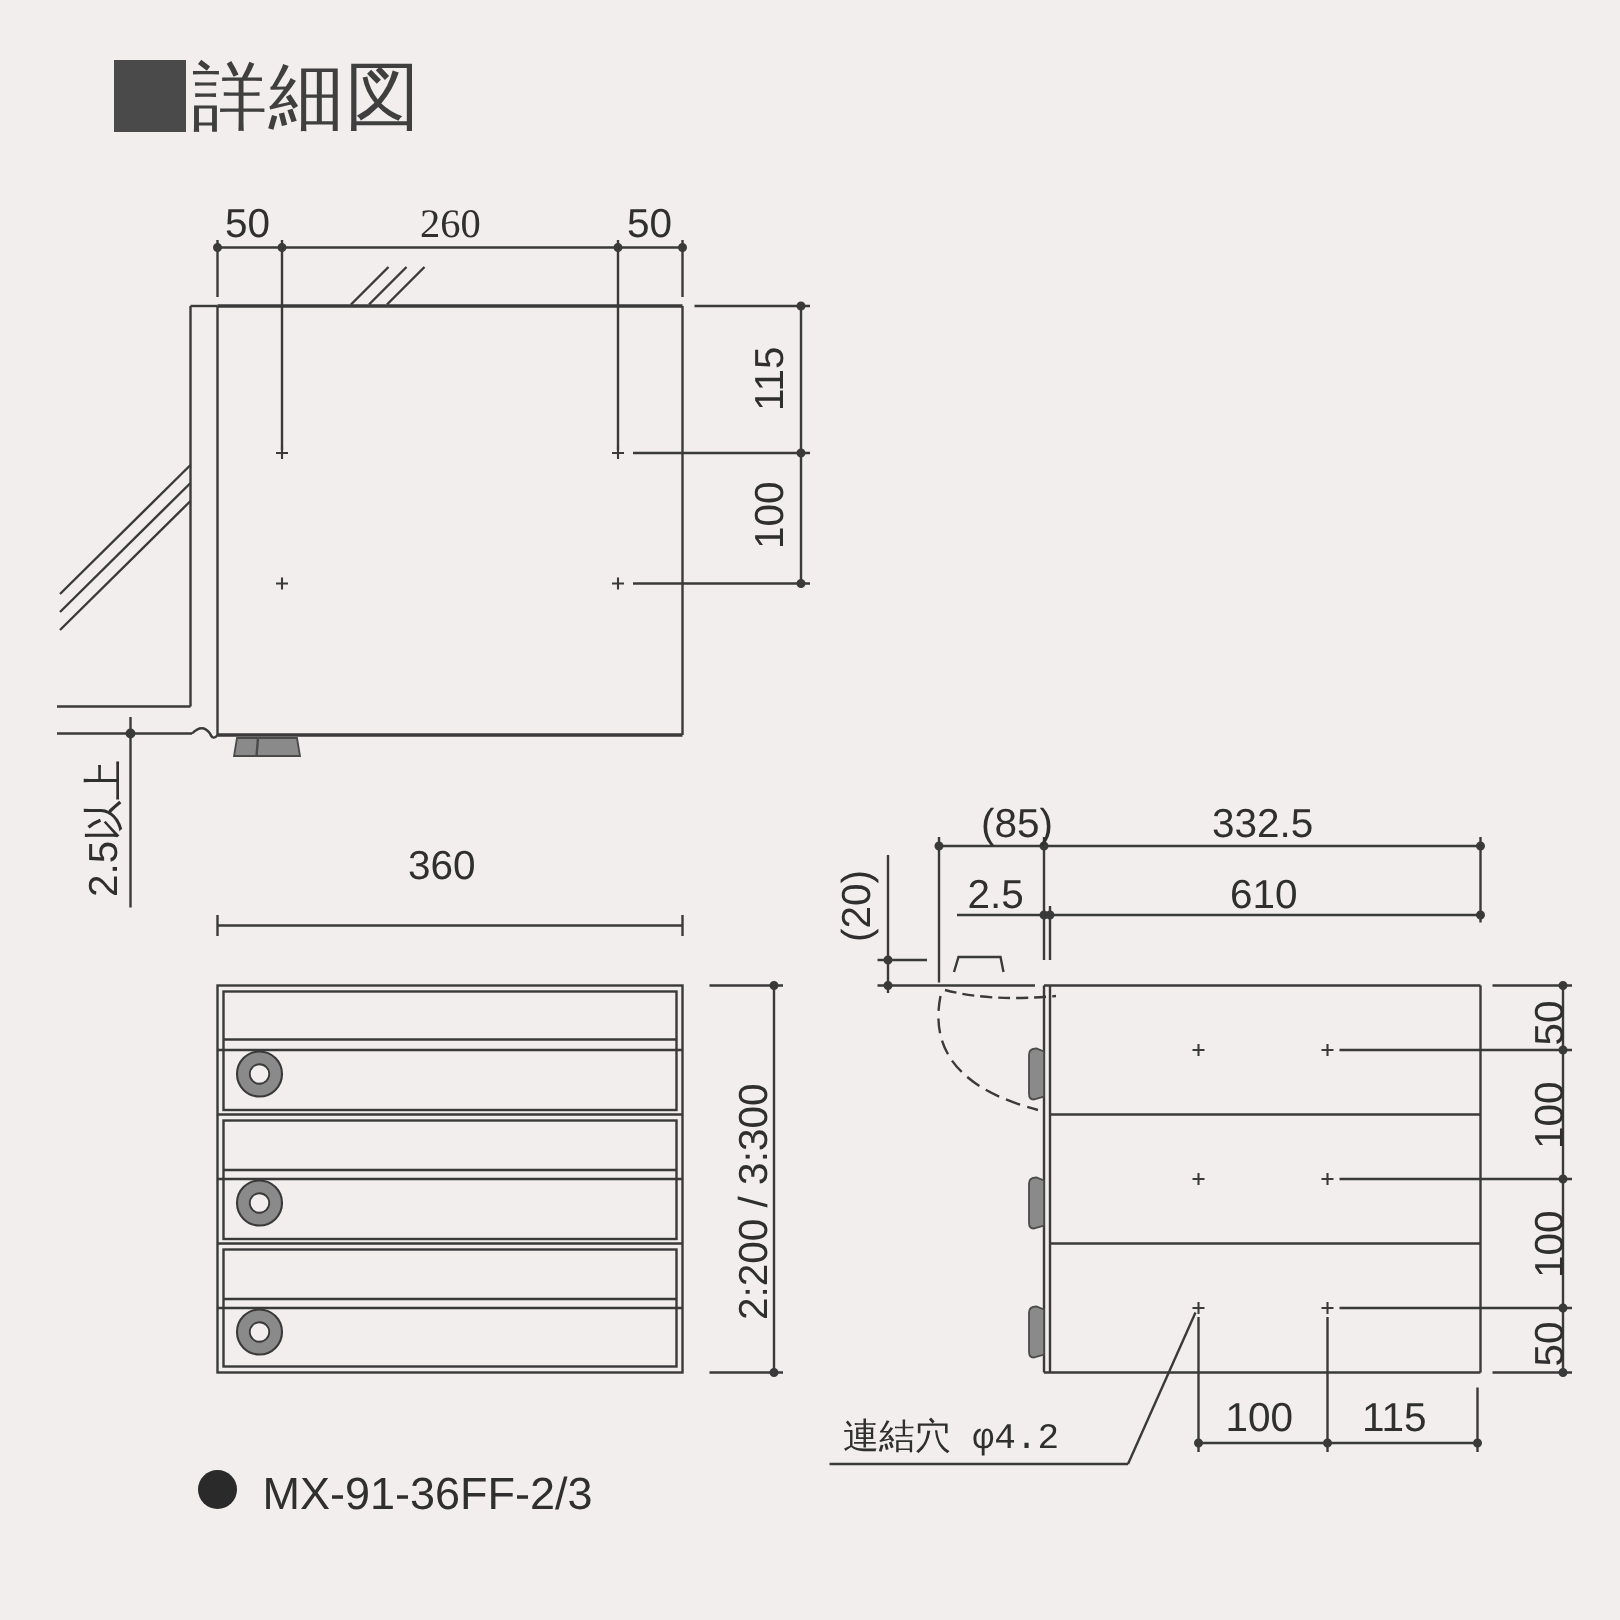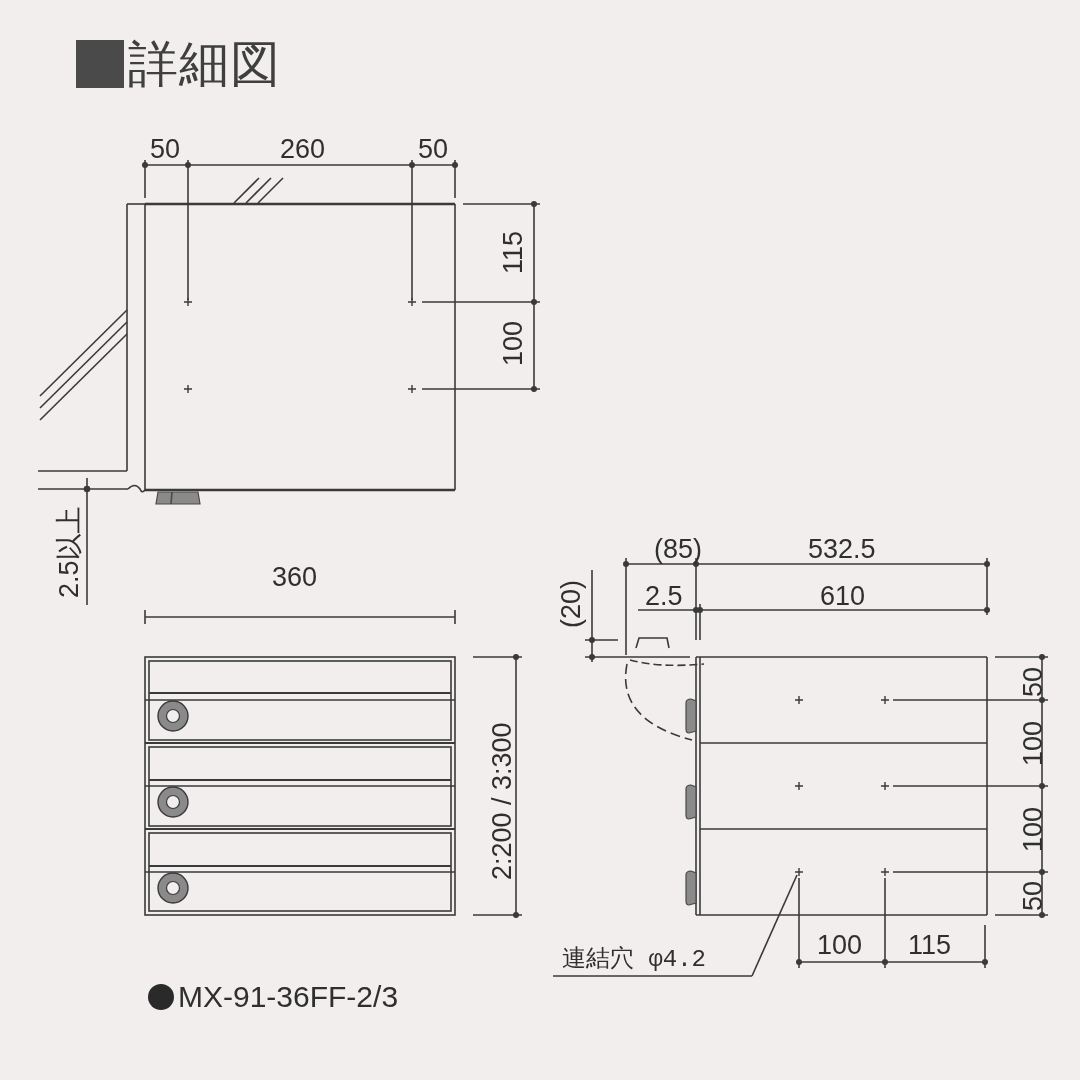--- a/index.html
+++ b/index.html
@@ -16,22 +16,22 @@
     display: flex; align-items: center; gap: 4px;
   }
   .title-square {
     width: 48px; height: 48px; background: #4a4a4a; display: inline-block;
   }
   .title-text { font-size: 50px; color: #3f3f3f; font-family: "DejaVu Sans", sans-serif; letter-spacing: 1px; line-height: 56px; }
   .label { position: absolute; font-size: 27px; color: #2f2f2f; white-space: nowrap; line-height: 1; }
   .vlabel { position: absolute; font-size: 27px; color: #2f2f2f; white-space: nowrap; line-height: 1;
     transform-origin: left top; transform: rotate(-90deg); }
   .model {
-    position: absolute; left: 148px; top: 980px; font-size: 30px; color: #2f2f2f;
-    display: flex; align-items: center; gap: 4px;
+    position: absolute; left: 132px; top: 980px; font-size: 30px; color: #2f2f2f;
+    display: flex; gap: 17px;
   }
   .bullet { width: 26px; height: 26px; border-radius: 50%; background: #2a2a2a; display: inline-block; }
 </style>
 </head>
 <body>
 
 <div class="stage">
 
   <div class="title">
     <span class="title-square"></span>
@@ -196,31 +196,31 @@
       </g>
       <g fill="#8a8a8a" stroke="#4a4a4a" stroke-width="1.2">
         <path d="M686 703 q0 -4 5 -4 l5 2 v30 l-7 2 q-3 0 -3 -4 z"></path>
         <path d="M686 789 q0 -4 5 -4 l5 2 v30 l-7 2 q-3 0 -3 -4 z"></path>
         <path d="M686 875 q0 -4 5 -4 l5 2 v30 l-7 2 q-3 0 -3 -4 z"></path>
       </g>
     </g>
   </svg>
 
   <span class="label" style="left:150px;top:136px;">50</span>
-  <span class="label" style="left:280px;top:136px;">260</span>
+  <span class="label" style="left:280px;top:136px;font-family:Liberation Serif, serif;">260</span>
   <span class="label" style="left:418px;top:136px;">50</span>
   <span class="vlabel" style="left:500px;top:274px;">115</span>
   <span class="vlabel" style="left:500px;top:366px;">100</span>
   <span class="vlabel" style="left:56px;top:598px;">2.5以上</span>
 
   <span class="label" style="left:272px;top:564px;">360</span>
   <span class="vlabel" style="left:489px;top:880px;">2:200 / 3:300</span>
 
   <span class="label" style="left:634px;top:536px;margin-left:20px;">(85)</span>
-  <span class="label" style="left:808px;top:536px;">532.5</span>
+  <span class="label" style="left:808px;top:536px;">332.5</span>
   <span class="label" style="left:645px;top:583px;">2.5</span>
   <span class="label" style="left:820px;top:583px;">610</span>
   <span class="vlabel" style="left:558px;top:628px;">(20)</span>
   <span class="vlabel" style="left:1020px;top:697px;">50</span>
   <span class="vlabel" style="left:1020px;top:766px;">100</span>
   <span class="vlabel" style="left:1020px;top:852px;">100</span>
   <span class="vlabel" style="left:1020px;top:911px;">50</span>
   <span class="label" style="left:817px;top:932px;">100</span>
   <span class="label" style="left:908px;top:932px;">115</span>
   <span class="label" style="left:562px;top:948px;font-family:Liberation Mono, monospace;font-size:24px;">連結穴 φ4.2</span>

